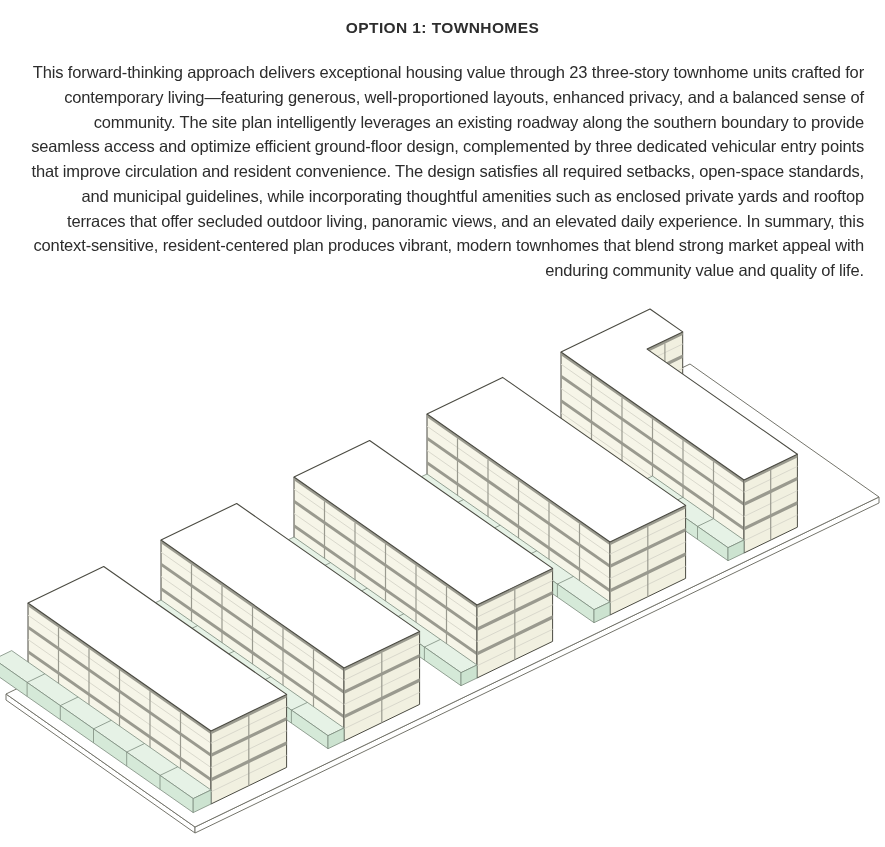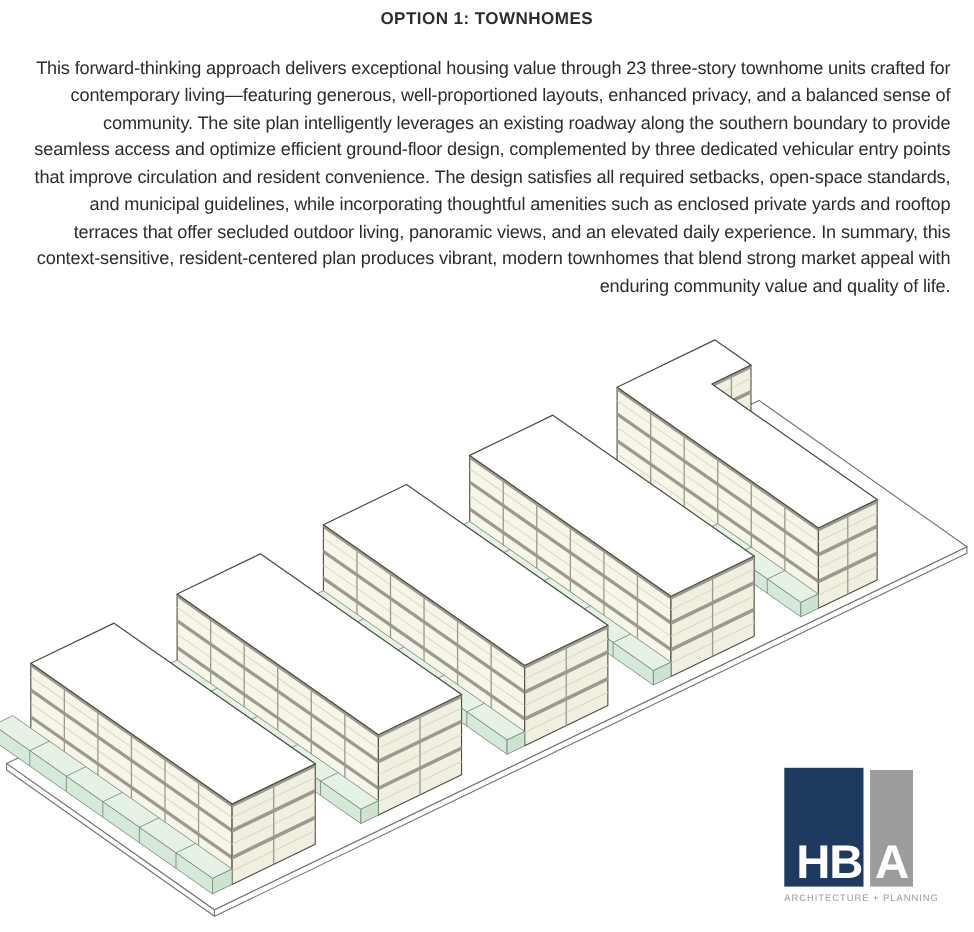--- a/index.html
+++ b/index.html
@@ -5,21 +5,21 @@
   html, body { margin: 0; padding: 0; background: #ffffff; }
   .page {
     position: relative;
     width: 885px;
     height: 847px;
     background: #ffffff;
     overflow: hidden;
     font-family: "Liberation Sans", sans-serif;
   }
   .doc-title {
-    padding-top: 9px;
+    padding-top: 19px;
     text-align: center;
     font-size: 15.5px;
     font-weight: 700;
     letter-spacing: 0.4px;
     color: #2d2d2d;
   }
   .doc-paragraph {
     margin: 23px 21px 0 21px;
     font-size: 16.5px;
     line-height: 1.5;
@@ -254,25 +254,14 @@
         <line x1="60.3" y1="705.6" x2="60.3" y2="719.6" stroke="#7c8b7e" stroke-width="0.8"></line>
         <line x1="93.5" y1="728.9" x2="111.3" y2="720.3" stroke="#7c8b7e" stroke-width="0.8"></line>
         <line x1="93.5" y1="728.9" x2="93.5" y2="742.9" stroke="#7c8b7e" stroke-width="0.8"></line>
         <line x1="126.7" y1="752.1" x2="144.5" y2="743.5" stroke="#7c8b7e" stroke-width="0.8"></line>
         <line x1="126.7" y1="752.1" x2="126.7" y2="766.1" stroke="#7c8b7e" stroke-width="0.8"></line>
         <line x1="160.0" y1="775.4" x2="177.8" y2="766.8" stroke="#7c8b7e" stroke-width="0.8"></line>
         <line x1="160.0" y1="775.4" x2="160.0" y2="789.4" stroke="#7c8b7e" stroke-width="0.8"></line>
       </svg>
   </div>
 
-  <div class="logo">
-    <div class="logo-boxes">
-      <div class="logo-box-primary" style="background: rgb(30, 58, 94);">
-        <span class="logo-letters">HB</span>
-      </div>
-      <div class="logo-box-secondary" style="background: rgb(156, 156, 156);">
-        <span class="logo-letters">A</span>
-      </div>
-    </div>
-    <div class="logo-caption">ARCHITECTURE + PLANNING</div>
-  </div>
 
 </div>
 
 </body></html>

